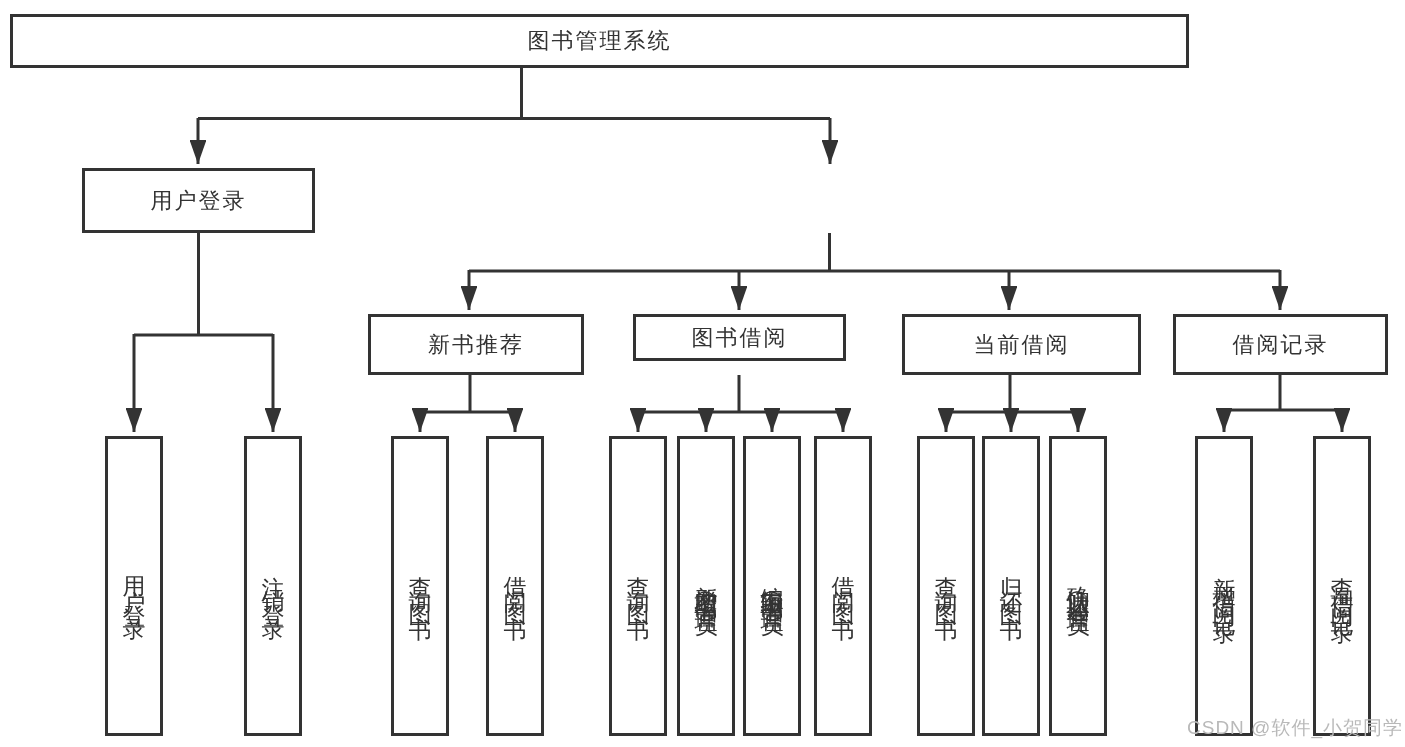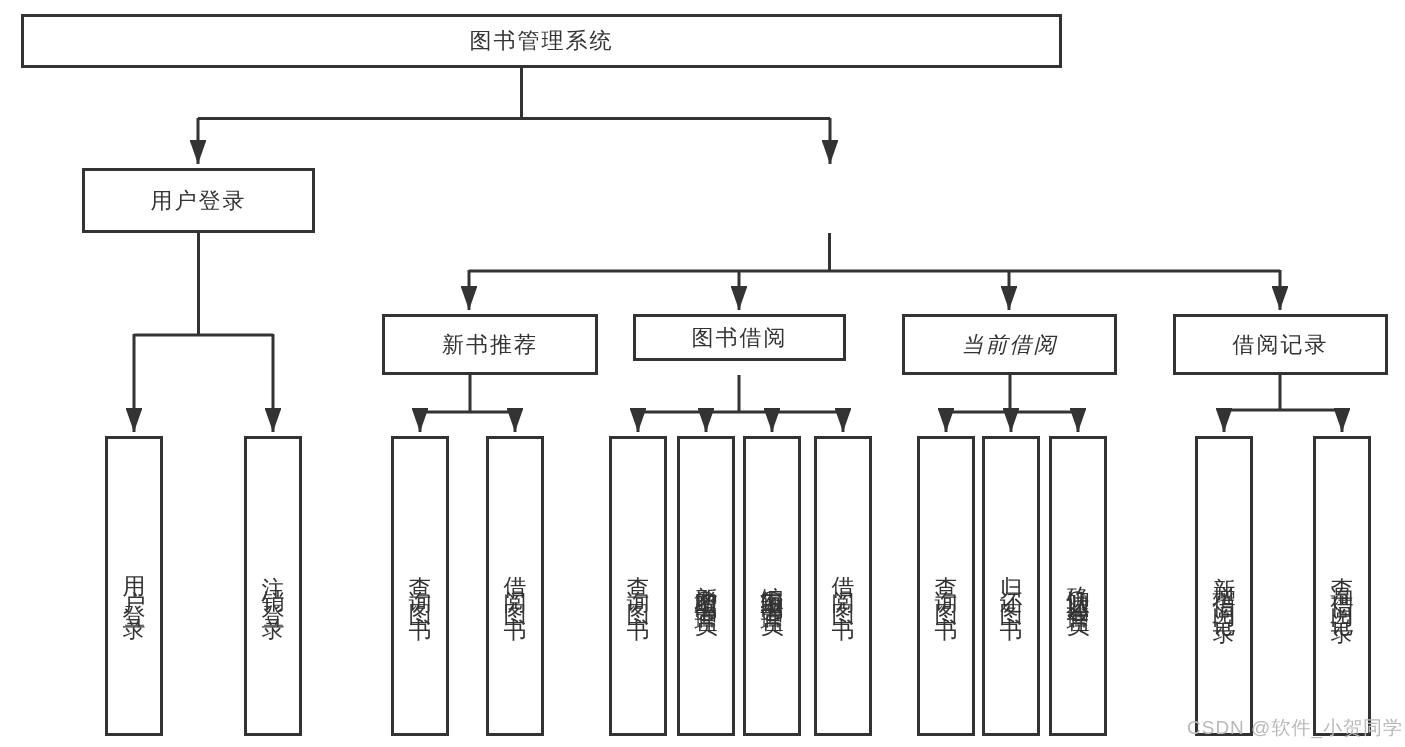--- a/index.html
+++ b/index.html
@@ -58,26 +58,26 @@
     position: absolute;
     left: 1187px;
     top: 715px;
     font-size: 19px;
     color: #b9b9b9;
     letter-spacing: 1px;
     z-index: 3;
     white-space: nowrap;
   }
   
-  #box-root   { left: 21px;  top: 14px;  width: 1041px; height: 54px; }
+  #box-root   { left: 10px;  top: 14px;  width: 1179px; height: 54px; }
   #box-l2a    { left: 82px;  top: 168px; width: 233px;  height: 65px; }
   #box-l2b    { left: 712px; top: 168px; width: 235px;  height: 65px; }
-  #box-l3a    { left: 382px;  top: 314px; width: 216px; height: 61px; }
+  #box-l3a    { left: 368px;  top: 314px; width: 216px; height: 61px; }
   #box-l3b    { left: 633px;  top: 314px; width: 213px; height: 47px; }
-  #box-l3c    { left: 902px;  top: 314px; width: 215px; height: 61px; font-style: italic; }
+  #box-l3c    { left: 902px;  top: 314px; width: 239px; height: 61px; }
   #box-l3d    { left: 1173px; top: 314px; width: 215px; height: 61px; }
   #leaf-0  { left: 105px; }
   #leaf-1  { left: 244px; }
   #leaf-2  { left: 391px; }
   #leaf-3  { left: 486px; }
   #leaf-4  { left: 609px; }
   #leaf-5  { left: 677px; }
   #leaf-6  { left: 743px; }
   #leaf-7  { left: 814px; }
   #leaf-8  { left: 917px; }

